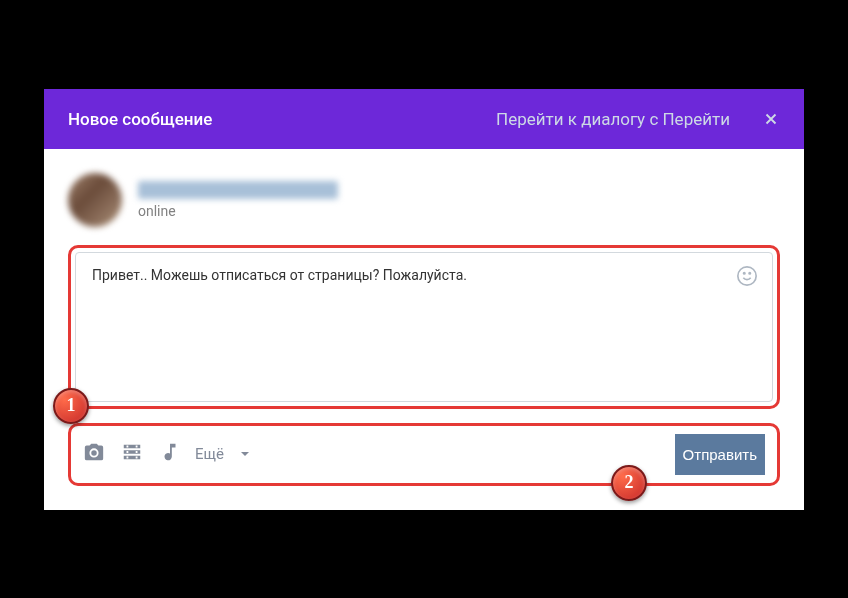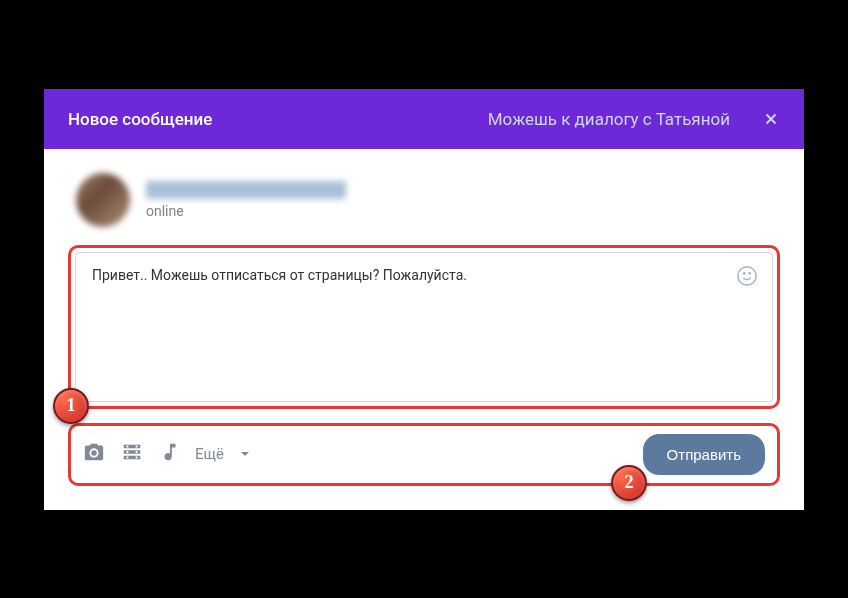--- a/index.html
+++ b/index.html
@@ -27,21 +27,21 @@
       padding: 0 24px;
       font-size: 17px;
     }
     .header-title { font-weight: 500; }
     .header-link { margin-left: auto; margin-right: 32px; color: #cdd9e5; cursor: pointer; }
     .close-btn { cursor: pointer; color: #cdd9e5; display: flex; }
     .close-btn svg { width: 18px; height: 18px; }
     .user-row {
       display: flex;
       align-items: center;
-      padding: 24px 32px 18px 32px;
+      padding: 24px 32px 18px 24px;
       gap: 16px;
     }
     .avatar {
       width: 54px; height: 54px; border-radius: 50%;
       background: linear-gradient(135deg,#a0826d 0%, #6b4c3a 40%, #8a6d5a 70%, #b09478 100%);
       filter: blur(3px);
     }
     .user-info { display: flex; flex-direction: column; gap: 4px; }
     .user-name {
       width: 200px; height: 18px;
@@ -94,23 +94,23 @@
       display: flex;
       align-items: center;
       gap: 16px;
     }
     .more-link svg { width: 10px; height: 10px; }
     .send-btn {
       margin-left: auto;
       background: #5b7a9e;
       color: #fff;
       border: none;
-      padding: 12px 24px;
+      padding: 12px 8px;
       font-size: 15px;
-      border-radius: 16px;
+      border-radius: 0;
       cursor: pointer;
     }
     .badge {
       position: absolute;
       width: 36px; height: 36px;
       border-radius: 50%;
       background: radial-gradient(circle at 30% 30%, #ff6b4a, #c62828);
       border: 2px solid #7a1a1a;
       box-shadow: 0 2px 4px rgba(0,0,0,0.4), inset 0 2px 4px rgba(255,255,255,0.3);
       display: flex;
@@ -124,21 +124,21 @@
     }
     .badge-1 { left: -18px; bottom: -18px; }
     .badge-2 { right: 130px; bottom: -18px; }
   </style>
 </head>
 <body>
 
 <div class="modal">
   <div class="header">
     <span class="header-title">Новое сообщение</span>
-    <span class="header-link">Можешь к диалогу с Татьяной</span>
+    <span class="header-link">Перейти к диалогу с Перейти</span>
     <span class="close-btn">
       <svg viewBox="0 0 24 24" fill="none" stroke="currentColor" stroke-width="2.5">
           <path d="M18 6L6 18M6 6l12 12"></path>
         </svg>
     </span>
   </div>
 
   <div class="user-row">
     <div class="avatar"></div>
     <div class="user-info">

